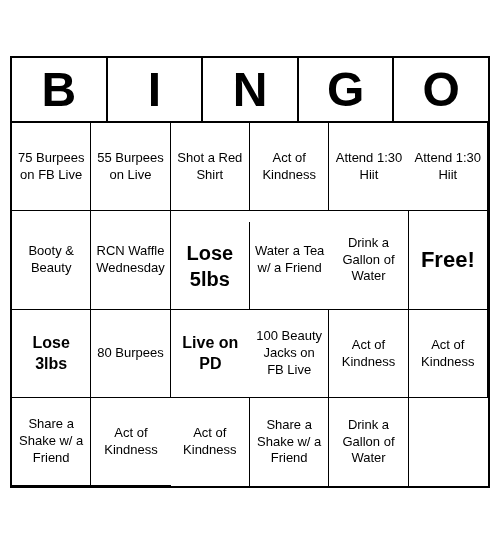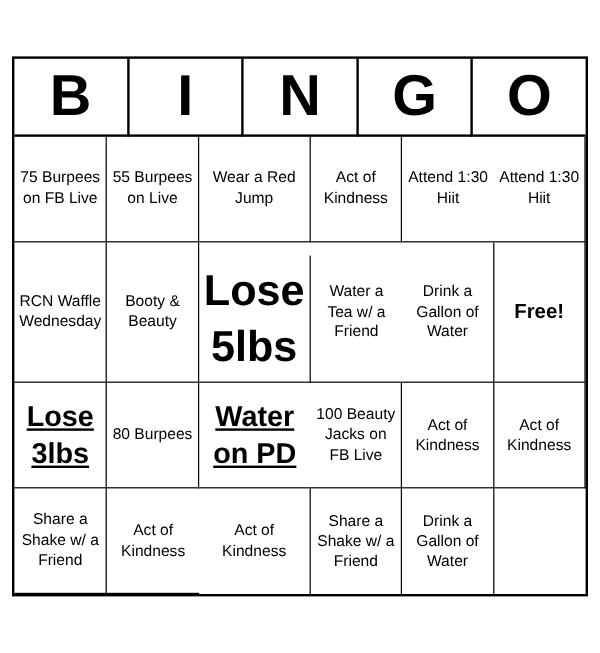--- a/index.html
+++ b/index.html
@@ -47,61 +47,60 @@
       font-size: 13px;
       line-height: 1.3;
     }
     .bingo-cell:nth-child(5n) {
       border-right: none;
     }
     .bingo-grid .bingo-cell:nth-child(n+21) {
       border-bottom: none;
     }
     .bingo-cell.large-text {
-      font-size: 36px;
+      font-size: 20px;
       font-weight: bold;
       margin-top: 11px;
     }
     .bingo-cell.medium-text {
-      font-size: 24px;
+      font-size: 16px;
       font-weight: bold;
-      text-decoration: underline;
     }
     .bingo-cell.free {
-      font-size: 17px;
+      font-size: 22px;
       font-weight: bold;
     }
   </style>
 </head>
 <body>
 
 <div class="bingo-card">
   <div class="bingo-header">
   <div class="bingo-header-cell">B</div>
       <div class="bingo-header-cell">I</div>
       <div class="bingo-header-cell">N</div>
       <div class="bingo-header-cell">G</div>
       <div class="bingo-header-cell">O</div>
     </div>
   <div class="bingo-grid">
   <div class="bingo-cell">75 Burpees on FB Live</div>
       <div class="bingo-cell">55 Burpees on Live</div>
-      <div class="bingo-cell">Wear a Red Jump</div>
+      <div class="bingo-cell">Shot a Red Shirt</div>
       <div class="bingo-cell">Act of Kindness</div>
       <div class="bingo-cell">Attend 1:30 Hiit</div>
       <div class="bingo-cell">Attend 1:30 Hiit</div>
+      <div class="bingo-cell">Booty &amp; Beauty</div>
       <div class="bingo-cell">RCN Waffle Wednesday</div>
-      <div class="bingo-cell">Booty &amp; Beauty</div>
       <div class="bingo-cell large-text">Lose 5lbs</div>
       <div class="bingo-cell">Water a Tea w/ a Friend</div>
       <div class="bingo-cell">Drink a Gallon of Water</div>
       <div class="bingo-cell free">Free!</div>
       <div class="bingo-cell medium-text">Lose 3lbs</div>
       <div class="bingo-cell">80 Burpees</div>
-      <div class="bingo-cell medium-text">Water on PD</div>
+      <div class="bingo-cell medium-text">Live on PD</div>
       <div class="bingo-cell">100 Beauty Jacks on FB Live</div>
       <div class="bingo-cell">Act of Kindness</div>
       <div class="bingo-cell">Act of Kindness</div>
       <div class="bingo-cell">Share a Shake w/ a Friend</div>
       <div class="bingo-cell">Act of Kindness</div>
       <div class="bingo-cell">Act of Kindness</div>
       <div class="bingo-cell">Share a Shake w/ a Friend</div>
       <div class="bingo-cell">Drink a Gallon of Water</div>
     </div>
 </div>

